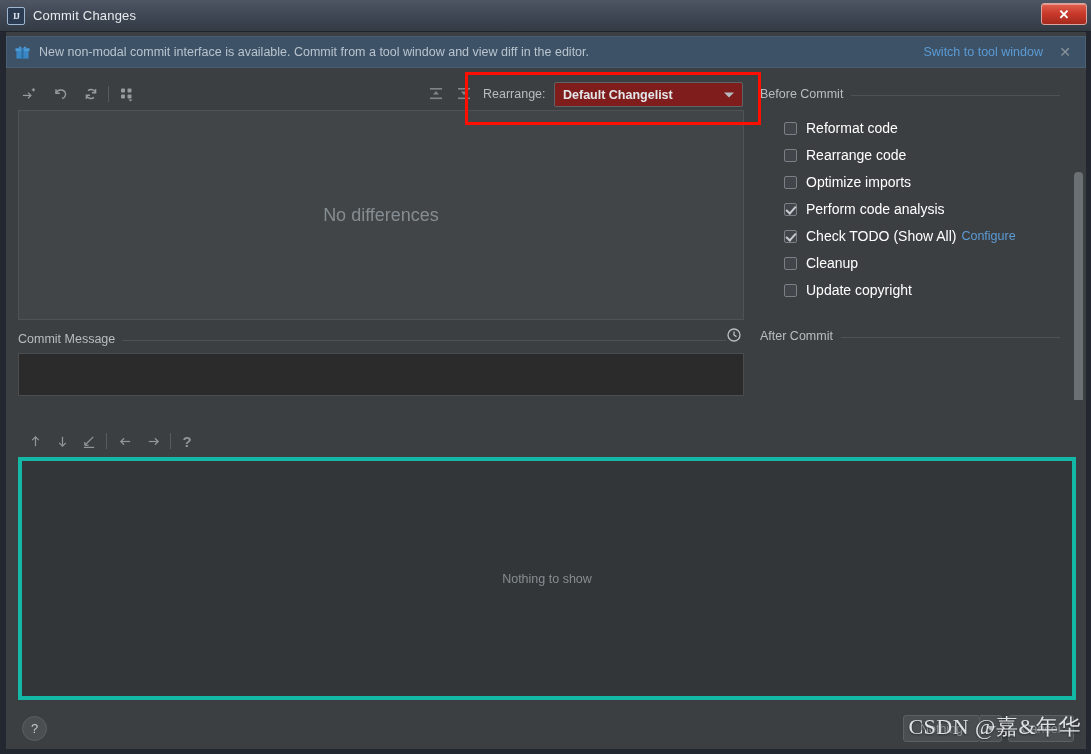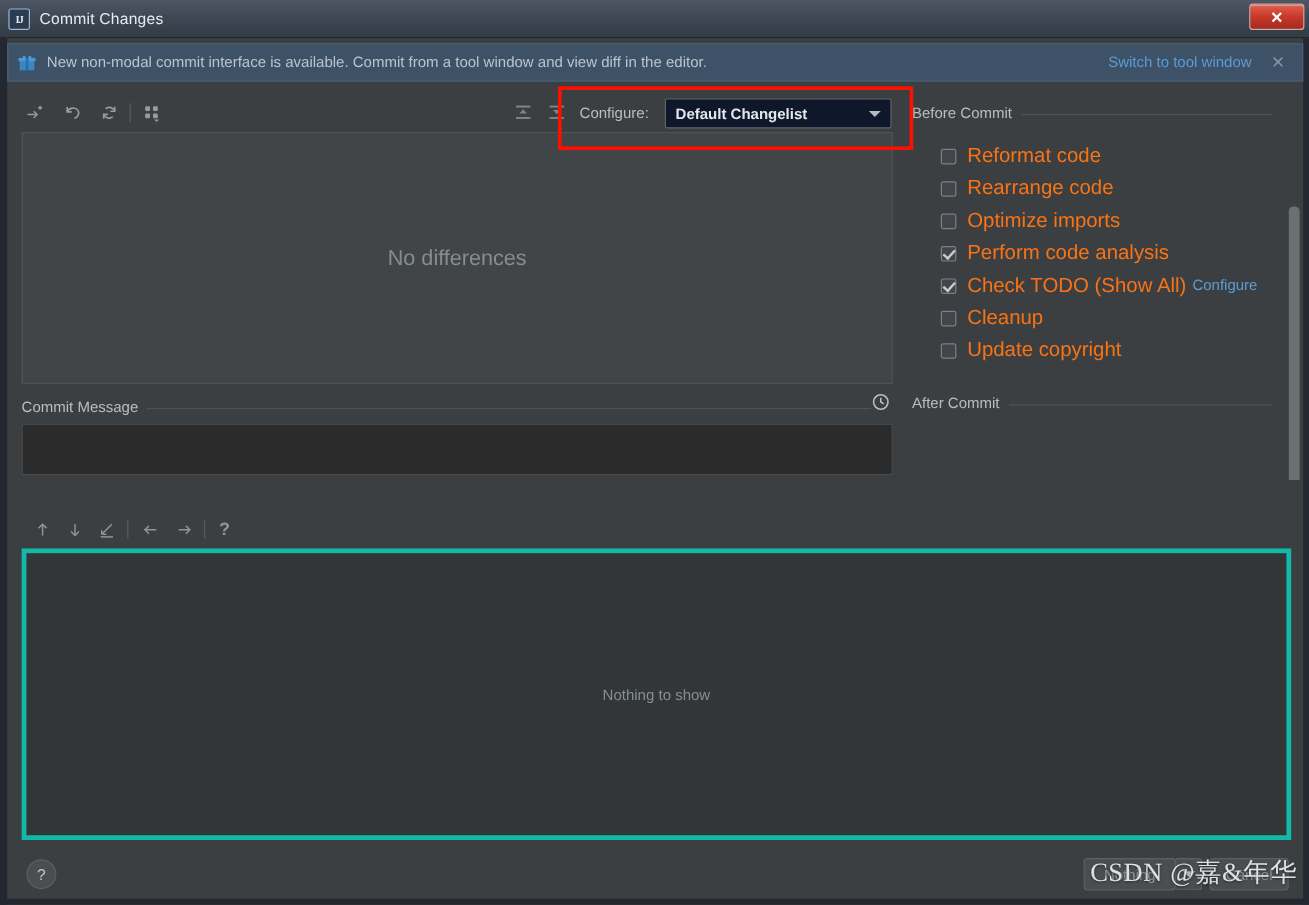--- a/index.html
+++ b/index.html
@@ -73,21 +73,21 @@
   }
   .tb-sep { position: absolute; top: 6px; width: 1px; height: 16px; background: #585b5d; }
 
   
   .changelist-label {
     position: absolute; left: 483px; top: 87px;
     color: #b8bdc2; font-size: 12.5px;
   }
   .changelist-combo {
     position: absolute; left: 554px; top: 82px; width: 189px; height: 25px;
-    background: #0f172a; border: 1px solid #5e6366; border-radius: 2px;
+    background: #7f1d1d; border: 1px solid #5e6366; border-radius: 2px;
     display: flex; align-items: center;
   }
   .changelist-combo span {
     color: #e4e7ea; font-size: 12.5px; font-weight: bold; margin-left: 8px;
   }
   .combo-arrow {
     position: absolute; right: 8px; top: 50%; transform: translateY(-50%);
     width: 0; height: 0; border-left: 5px solid transparent;
     border-right: 5px solid transparent; border-top: 5px solid #b6bbbf;
   }
@@ -157,21 +157,21 @@
   .checkrow { position: absolute; display: flex; align-items: center; }
   .cbox {
     width: 13px; height: 13px; border: 1px solid #7a8085; border-radius: 2px;
     background: #42464a; margin-right: 9px; position: relative; flex: none;
   }
   .cbox.checked::after {
     content: ""; position: absolute; left: 3px; top: 0px;
     width: 4px; height: 8px; border: solid #c8cdd1;
     border-width: 0 2px 2px 0; transform: rotate(42deg);
   }
-  .cb-label { color: #f97316; font-size: 17px; white-space: nowrap; }
+  .cb-label { color: #ffffff; font-size: 14px; white-space: nowrap; }
   .cfg-link { color: #5b9bd5; font-size: 12.5px; margin-left: 5px; cursor: pointer; }
   .opt-scroll {
     position: absolute; right: 3px; top: 84px; width: 9px; height: 312px; background: #3c3f41;
   }
   .opt-thumb {
     position: absolute; right: 3px; top: 90px; width: 9px; height: 250px;
     background: #6b7074; border-radius: 4px;
   }
 
   
@@ -276,21 +276,21 @@
     </div>
     <div class="tb-icon" style="left:447px;">
       <svg width="16" height="16" viewBox="0 0 16 16" fill="#9aa0a5">
         <rect x="2" y="2" width="12" height="1.6"></rect>
         <path d="M8 9.2 L11 5.6 L5 5.6 Z"></path>
         <rect x="2" y="11.5" width="12" height="1.6"></rect>
       </svg>
     </div>
   </div>
 
-  <div class="changelist-label">Configure:</div>
+  <div class="changelist-label">Rearrange:</div>
   <div class="changelist-combo">
     <span>Default Changelist</span>
     <i class="combo-arrow"></i>
   </div>
   <div class="red-box"></div>
 
   <div class="filelist">
     <span class="empty">No differences</span>
   </div>
 

